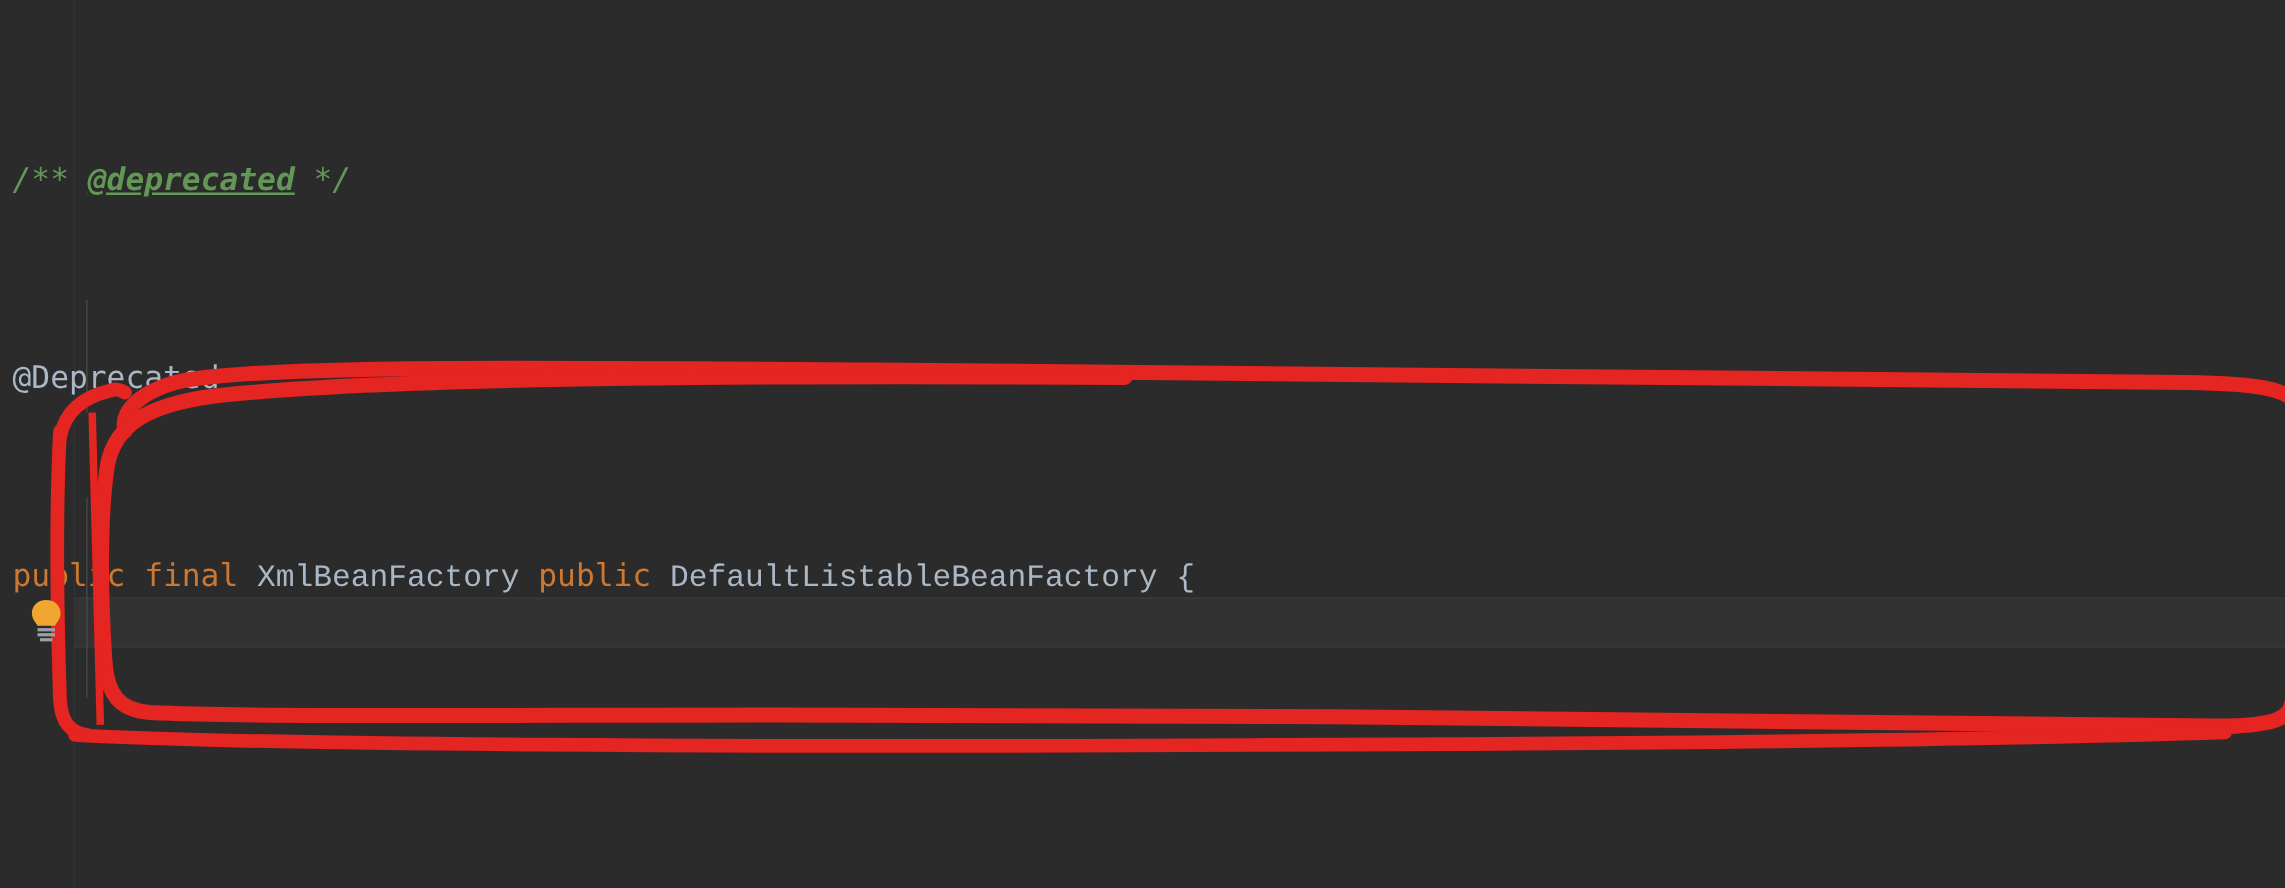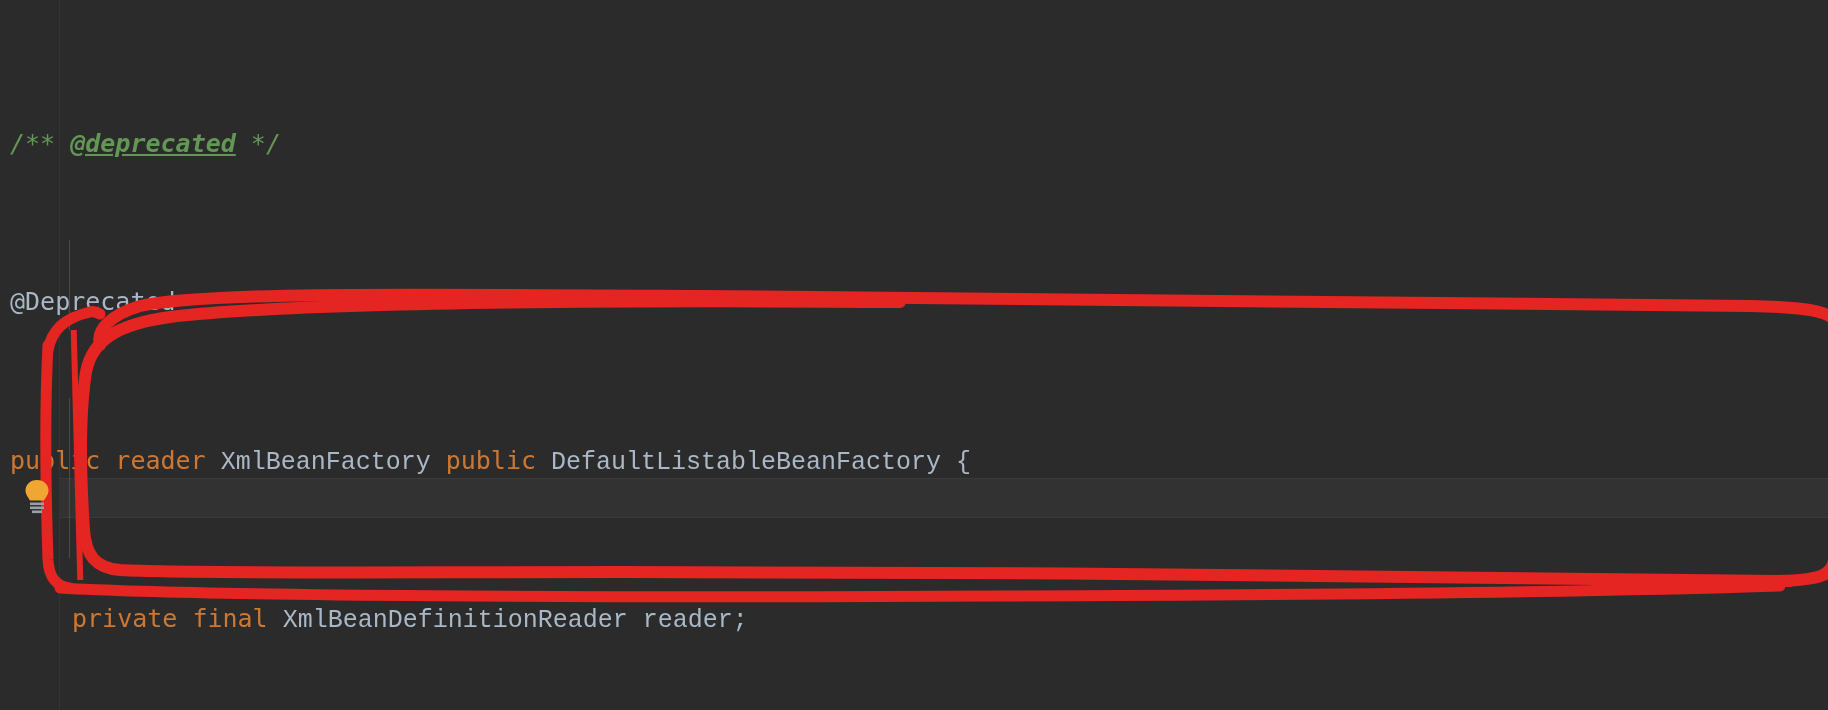--- a/index.html
+++ b/index.html
@@ -164,23 +164,22 @@
 
   <div class="indent-guide" style="left:69px; top:240px; height:90px;"></div>
   <div class="indent-guide" style="left:69px; top:398px; height:160px;"></div>
 
   <div id="code" style="left:0px; top:5px;">
 
     <div class="line" style="padding-left:10px;"><span class="cmt">/** </span><span class="cmt-tag">@deprecated</span><span class="cmt"> */</span></div>
 
     <div class="line" style="padding-left:10px;"><span class="annoblue">@Deprecated</span></div>
 
-    <div class="line" style="padding-left:10px;"><span class="kw">public</span><span class="ident"> </span><span class="kw">reader</span><span class="ident"> XmlBeanFactory </span><span class="kw">public</span><span class="ident"> DefaultListableBeanFactory {</span></div>
-
-    <div class="line" style="padding-left:72px;"><span class="kw">private</span><span class="ident"> </span><span class="kw">final</span><span class="ident"> XmlBeanDefinitionReader reader;</span></div>
+    <div class="line" style="padding-left:10px;"><span class="kw">public</span><span class="ident"> </span><span class="kw">final</span><span class="ident"> XmlBeanFactory </span><span class="kw">public</span><span class="ident"> DefaultListableBeanFactory {</span></div>
+
 
     
 
     
 
     
 
     
 
     

